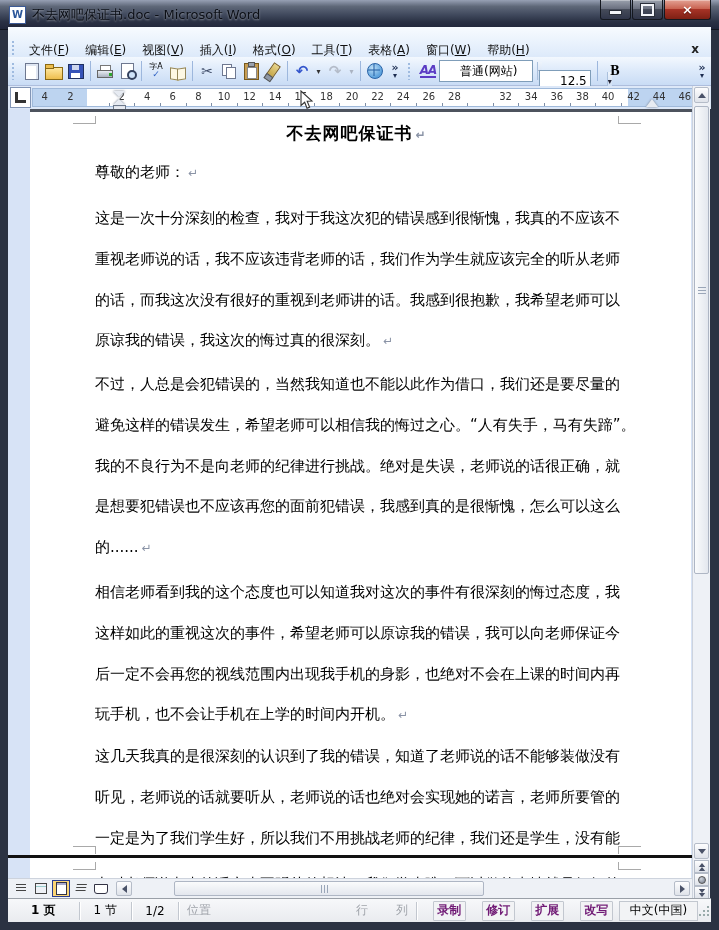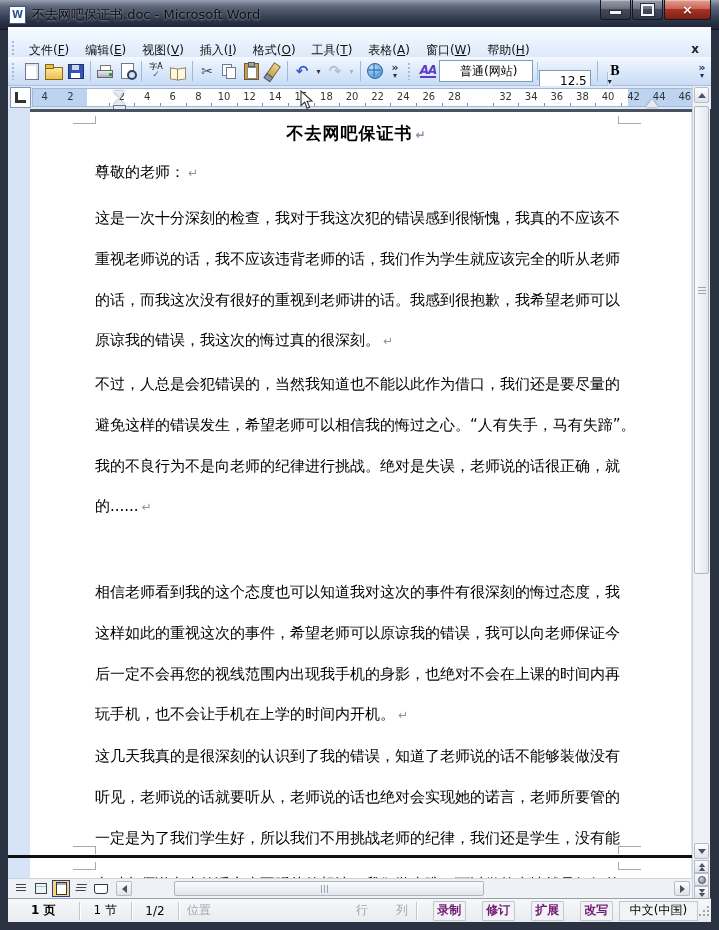--- a/index.html
+++ b/index.html
@@ -365,20 +365,21 @@
       <div class="dline"><span>这是一次十分深刻的检查，我对于我这次犯的错误感到很惭愧，我真的不应该不</span><span class="pmark"></span></div>
           <div class="dline"><span>重视老师说的话，我不应该违背老师的话，我们作为学生就应该完全的听从老师</span><span class="pmark"></span></div>
           <div class="dline"><span>的话，而我这次没有很好的重视到老师讲的话。我感到很抱歉，我希望老师可以</span><span class="pmark"></span></div>
           <div class="dline"><span>原谅我的错误，我这次的悔过真的很深刻。</span><span class="pmark">↵</span></div>
         </div>
       <div class="para p2">
 
       <div class="dline"><span>不过，人总是会犯错误的，当然我知道也不能以此作为借口，我们还是要尽量的</span><span class="pmark"></span></div>
           <div class="dline"><span>避免这样的错误发生，希望老师可以相信我的悔过之心。“人有失手，马有失蹄”。</span><span class="pmark"></span></div>
           <div class="dline"><span>我的不良行为不是向老师的纪律进行挑战。绝对是失误，老师说的话很正确，就</span><span class="pmark"></span></div>
+          <div class="dline"><span>是想要犯错误也不应该再您的面前犯错误，我感到真的是很惭愧，怎么可以这么</span><span class="pmark"></span></div>
           <div class="dline"><span>的......</span><span class="pmark">↵</span></div>
         </div>
       <div class="para p3">
 
       <div class="dline"><span>相信老师看到我的这个态度也可以知道我对这次的事件有很深刻的悔过态度，我</span><span class="pmark"></span></div>
           <div class="dline"><span>这样如此的重视这次的事件，希望老师可以原谅我的错误，我可以向老师保证今</span><span class="pmark"></span></div>
           <div class="dline"><span>后一定不会再您的视线范围内出现我手机的身影，也绝对不会在上课的时间内再</span><span class="pmark"></span></div>
           <div class="dline"><span>玩手机，也不会让手机在上学的时间内开机。</span><span class="pmark">↵</span></div>
         </div>
       <div class="para p4">

